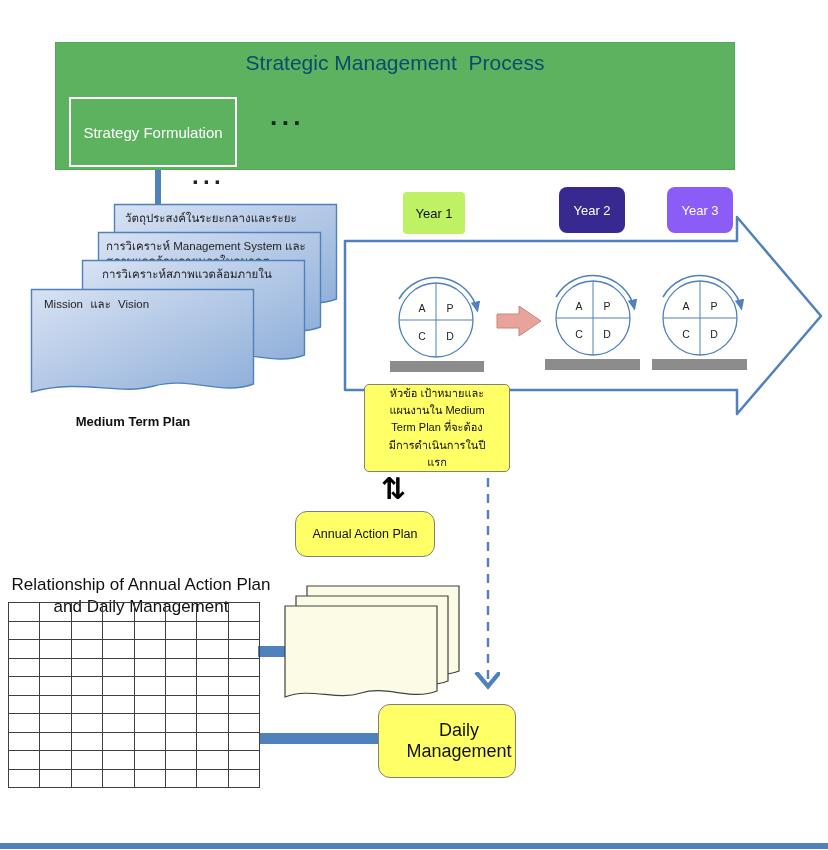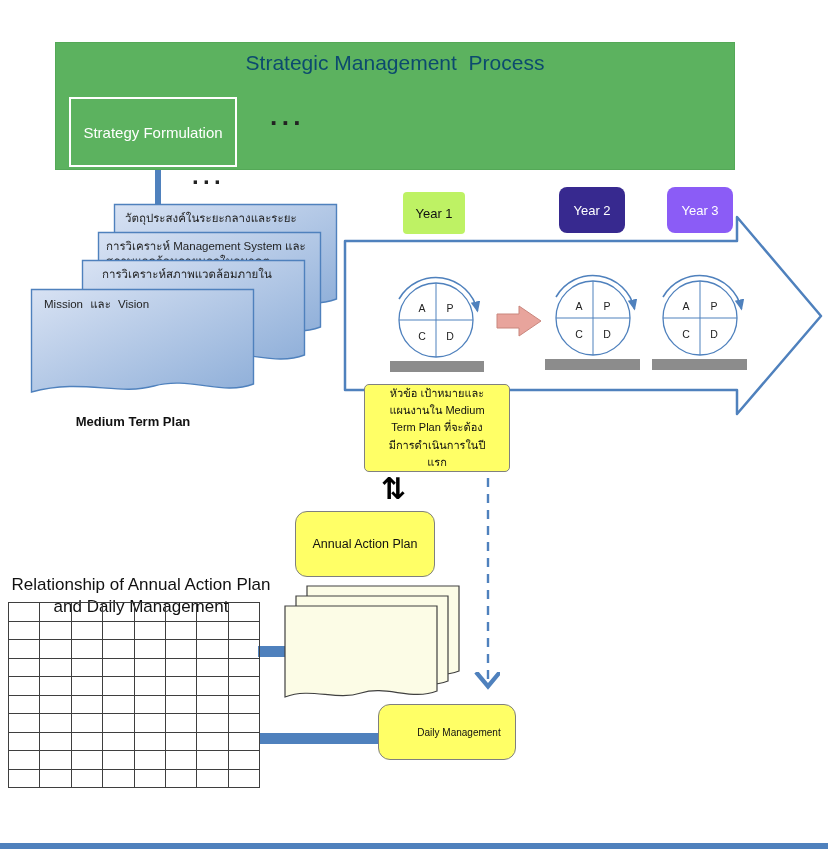--- a/index.html
+++ b/index.html
@@ -37,22 +37,22 @@
   .year-3 { left:667px; top:187px; width:66px; height:46px; background:#8b5cf6; color:#fff; border-radius:8px; }
 
   .callout { position:absolute; left:364px; top:384px; width:146px; height:88px; background:#ffff66;
              border:1px solid #808080; border-radius:5px; font-size:11px; line-height:1.55; color:#111;
              display:flex; align-items:center; justify-content:center; text-align:center; padding:3px 23px; }
 
   .updown { position:absolute; left:381px; top:472px; font-size:30px; font-weight:bold; color:#000; line-height:34px; }
 
   .yellow-node { position:absolute; background:#ffff66; border:1px solid #7f7f7f; border-radius:12px; color:#111;
                  display:flex; align-items:center; justify-content:center; text-align:center; }
-  .aap-box { left:295px; top:511px; width:140px; height:66px; font-size:12.5px; }
-  .dm-box  { left:378px; top:704px; width:138px; height:56px; font-size:10px;padding-left:24px; }
+  .aap-box { left:295px; top:511px; width:140px; height:46px; font-size:12.5px; }
+  .dm-box  { left:378px; top:704px; width:138px; height:74px; font-size:18px;padding-left:24px; }
 
   .rel-label { position:absolute; left:2px; top:574px; width:278px; text-align:center; font-size:17px; line-height:1.3; color:#111; }
 
   .grid { position:absolute; left:8px; top:602px; width:252px; height:186px; border-collapse:collapse; table-layout:fixed; }
   .grid td { border:1px solid #3f3f3f; }
 
   .pagesvg { position:absolute; left:280px; top:580px; width:186px; height:136px; }
 
   .bottom-line { position:absolute; left:0; top:843px; width:828px; height:6px; background:#4f81bd; }
 </style>

